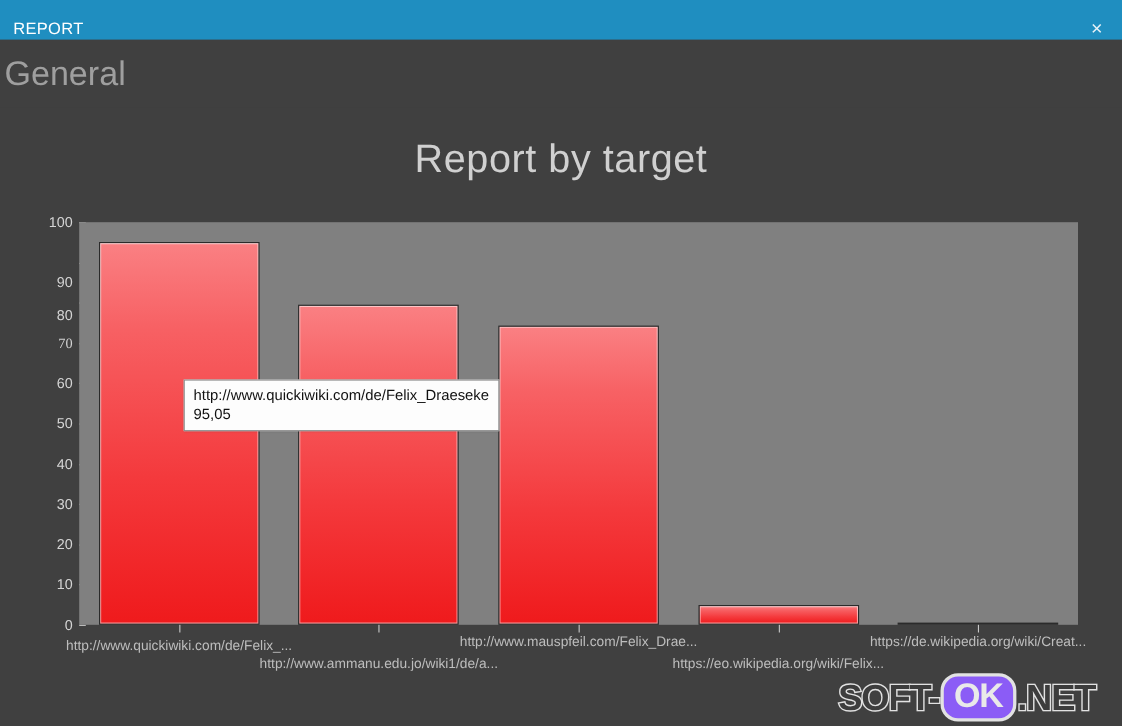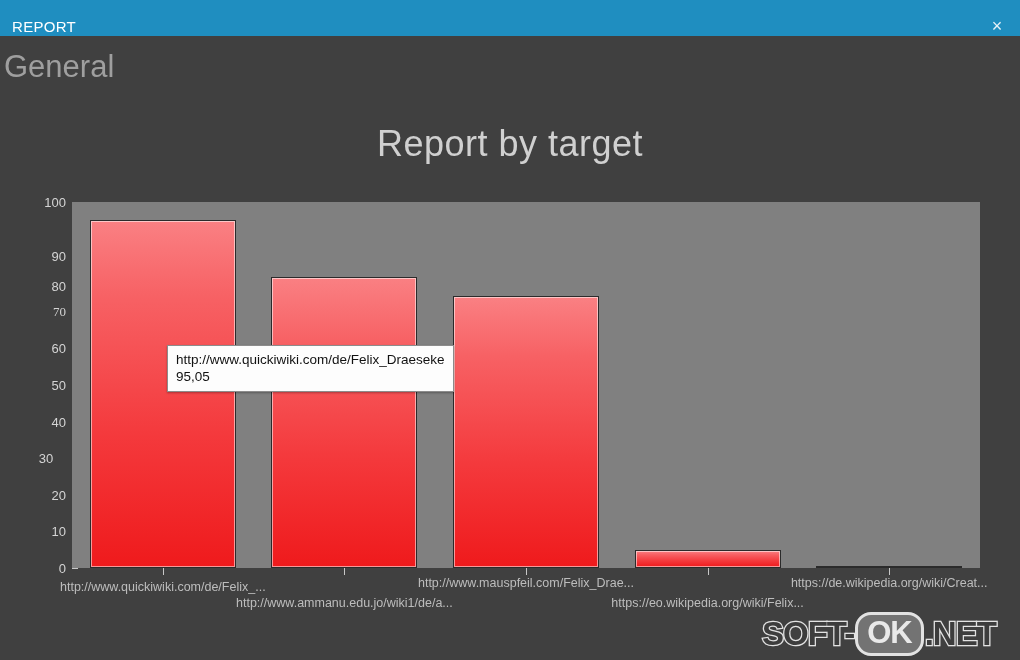--- a/index.html
+++ b/index.html
@@ -180,21 +180,21 @@
     font-weight: bold;
     letter-spacing: -1px;
     user-select: none;
   }
   .wm-text {
     color: #3d3d3d;
     -webkit-text-stroke: 2.5px #e2e2e2;
     paint-order: stroke fill;
   }
   #wm-ok-box {
-    background: #737373;
+    background: #8b5cf6;
     border: 3px solid #e2e2e2;
     border-radius: 16px;
     color: #e9e9e9;
     padding: 0px 9px 2px 9px;
     margin: 0 1px;
     font-size: 31px;
     line-height: 36px;
     -webkit-text-stroke: 0;
   }
 </style>
@@ -212,21 +212,21 @@
 </div>
 
 <div id="chart-title">Report by target</div>
 
 <div id="chart-area">
 
   <div id="y-axis">
       <div class="y-label" style="top: 366px;">0</div>
       <div class="y-label" style="top: 329.4px;">10</div>
       <div class="y-label" style="top: 292.8px;">20</div>
-      <div class="y-label" style="top: 256.2px; text-align: center;">30</div>
+      <div class="y-label" style="top: 256.2px;">30</div>
       <div class="y-label" style="top: 219.6px; text-align: right;">40</div>
       <div class="y-label" style="top: 183px;">50</div>
       <div class="y-label" style="top: 146.4px;">60</div>
       <div class="y-label" style="top: 109.8px; font-family: Liberation Serif, serif;">70</div>
       <div class="y-label" style="top: 73.2px; margin-top: 11px;">80</div>
       <div class="y-label" style="top: 54px;">90</div>
       <div class="y-label" style="top: 0px;">100</div>
     </div>
   <div id="y-ticks">
       <div class="y-tick" style="top: 366px;"></div>

